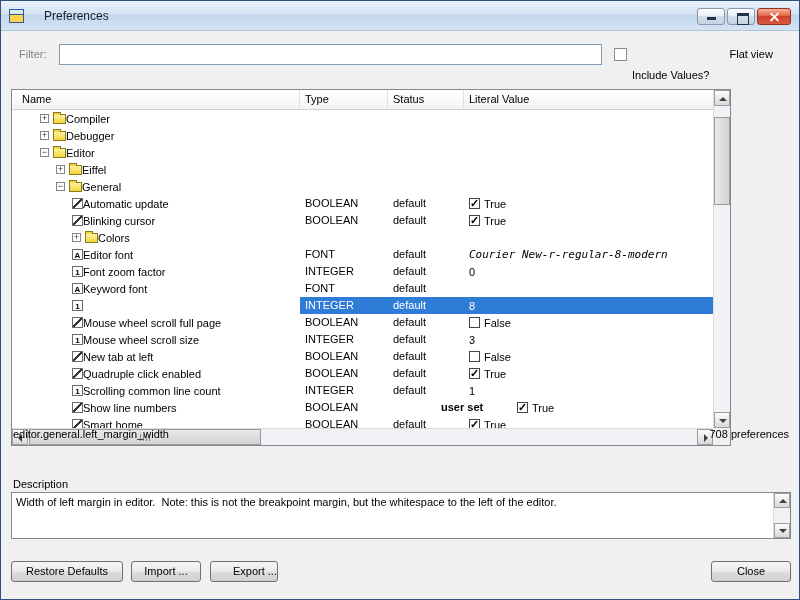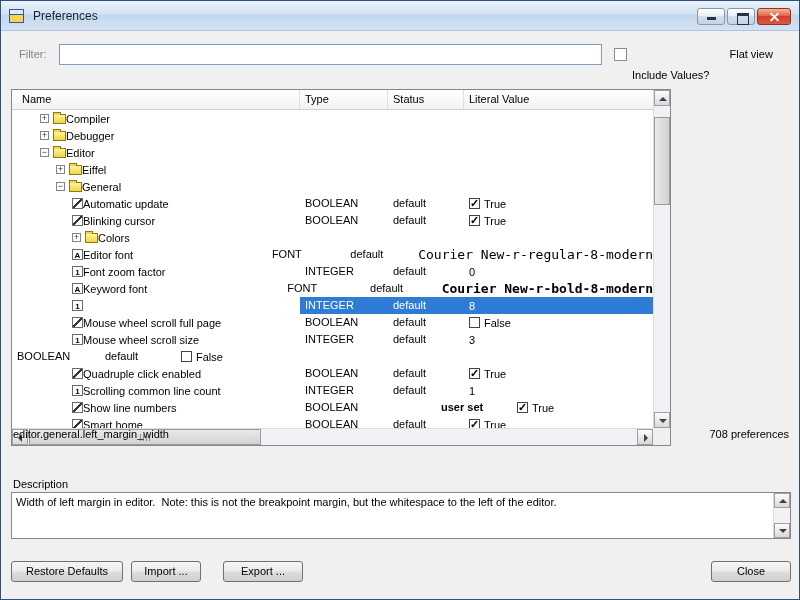--- a/index.html
+++ b/index.html
@@ -10,21 +10,21 @@
             border:1px solid #30507c; overflow:hidden; }
 
   
   .titlebar { position:absolute; left:0; top:0; right:0; height:30px;
     background:linear-gradient(#e9f2fb,#d3e2f2 45%,#c3d7ec 50%,#d4e3f4);
     border-bottom:1px solid #b0c4da; display:flex; align-items:center; }
   .app-icon { width:15px; height:14px; margin-left:8px; position:relative;
     background:#ffd34d; border:1px solid #2a5a9c; }
   .app-icon::before { content:""; position:absolute; left:0; top:0; right:0; height:4px;
     background:#dce9f7; border-bottom:1px solid #2a5a9c; }
-  .title-text { margin-left:9px; font-size:12px; color:#11212f; }
+  .title-text { margin-left:20px; font-size:12px; color:#11212f; }
   .tb-group { position:absolute; right:8px; top:7px; display:flex; gap:2px; }
   .tb-btn { width:28px; height:17px; border:1px solid #8898aa; border-radius:3px;
     background:linear-gradient(#ffffff,#e9eff6 45%,#d4dee9 50%,#c5d3e2); position:relative; }
   .tb-btn.min::after { content:""; position:absolute; left:9px; bottom:4px; width:9px; height:3px; background:#20344b; }
   .tb-btn.max::after { content:""; position:absolute; left:9px; top:4px; width:10px; height:8px;
     border:1px solid #20344b; border-top:3px solid #20344b; background:transparent; }
   .tb-btn.close { width:34px; border:1px solid #93311f;
     background:linear-gradient(#f7b29b,#e2664a 45%,#ce422c 50%,#d95a40); }
   .tb-btn.close::before, .tb-btn.close::after { content:""; position:absolute; left:11px; top:7px;
     width:11px; height:2px; background:#fff; }
@@ -34,21 +34,21 @@
   
   .filter-row { position:absolute; left:0; top:40px; right:0; height:26px; display:flex; align-items:center; }
   .filter-label { margin-left:18px; width:40px; color:#838383; }
   .filter-input { width:543px; height:21px; border:1px solid #7f9db9; background:#fff;
      font-family:"Liberation Sans",sans-serif; font-size:11px; padding:0 3px; outline:none; }
   .inc-check { margin-left:12px; width:13px; height:13px; border:1px solid #8b8b8b; background:#fff; }
   .inc-label { margin-left:5px;margin-top:41px; }
   .flatview { margin-left:20px; font-weight:normal; }
 
   
-  .tree-panel { position:absolute; left:10px; top:88px; width:660px; height:357px;
+  .tree-panel { position:absolute; left:10px; top:88px; width:720px; height:357px;
     border:1px solid #828790; background:#22c55e; }
   .tree-header { position:absolute; left:0; top:0; right:17px; height:20px;
     background:linear-gradient(#ffffff,#f3f3f3); border-bottom:1px solid #d0d0d0;
     display:flex; align-items:center; }
   .th { border-right:1px solid #e0e0e0; height:100%; line-height:19px; overflow:hidden; white-space:nowrap; }
   .th.name { width:288px; padding-left:10px; }
   .th.type { width:88px; padding-left:5px; }
   .th.status { width:76px; padding-left:5px; }
   .th.value { flex:1; padding-left:5px; border-right:none; }
 
@@ -63,21 +63,21 @@
   .icon.folder { height:10px; background:linear-gradient(#fff3a0,#f6d43c); border:1px solid #8a7a1e; margin-top:1px; }
   .icon.folder::before { content:""; position:absolute; left:-1px; top:-3px; width:6px; height:2px;
     background:#f6d43c; border:1px solid #8a7a1e; border-bottom:none; }
   .icon.bool, .icon.int, .icon.font { width:11px; height:11px; background:#fff; border:1px solid #6a6a6a; }
   .icon.bool { background:#fff linear-gradient(135deg, transparent 42%, #333 42%, #333 58%, transparent 58%); }
   .label { flex:1; overflow:hidden; }
   .c-type { width:88px; height:17px; line-height:17px; padding-left:5px; }
   .c-status { width:76px; height:17px; line-height:17px; padding-left:5px; }
   .c-status.bold { font-weight:bold;margin-left:48px; }
   .c-value { flex:1; height:17px; display:flex; align-items:center; padding-left:5px; gap:4px; }
-  .c-value.mono { font-family:"DejaVu Sans Mono", monospace; font-size:13px; }
+  .c-value.mono { font-family:"DejaVu Sans Mono", monospace; font-size:11px;font-style:italic; }
   .c-value.bold { font-weight:bold; }
   .vcheck { width:11px; height:11px; border:1px solid #444; background:#fff; position:relative; flex:none; }
   .vcheck.checked::after { content:"\2713"; position:absolute; left:0px; top:-2px; font-size:11px; font-weight:bold; color:#000; }
   .trow.selected .label,
   .trow.selected .c-type,
   .trow.selected .c-status,
   .trow.selected .c-value { background:#2e7cd6; color:#fff; }
 
   
   .vscroll { position:absolute; top:0; right:0; bottom:17px; width:17px; background:#f2f2f6;
@@ -116,21 +116,21 @@
   .desc-scroll .sb-btn.up::after { top:5px; }
   .desc-scroll .sb-btn.down { top:auto; bottom:0; }
   .desc-scroll .sb-btn.down::after { top:5px; }
 
   
   .btn { position:absolute; top:560px; height:21px; border:1px solid #707070; border-radius:3px;
     background:linear-gradient(#f5f5f5,#ebebeb 48%,#dddddd 52%,#d0d0d0);
     font-family:"Liberation Sans",sans-serif; font-size:11px; text-align:center; line-height:19px; }
   .btn-restore { left:10px; width:112px; }
   .btn-import { left:130px; width:70px; }
-  .btn-export { left:222px; width:80px; }
+  .btn-export { left:209px; width:68px;text-align:right; }
   .btn-close { left:710px; width:80px; }
 </style>
 </head>
 <body>
 
 <div class="window">
 
   <div class="titlebar">
     <div class="app-icon"></div>
     <div class="title-text">Preferences</div>
@@ -271,21 +271,20 @@
           <div class="c-value">0</div>
         </div>
         <div class="trow">
           <div class="c-name">
             <span class="indent" style="width: 60px;"></span>
             <span class="icon font">A</span>
             <span class="label">Keyword font</span>
           </div>
           <div class="c-type">FONT</div>
           <div class="c-status">default</div>
-          <div class="c-value mono bold">Courier New-r-bold-8-modern</div>
         </div>
         <div class="trow selected">
           <div class="c-name">
             <span class="indent" style="width: 60px;"></span>
             <span class="icon int">1</span>
           </div>
           <div class="c-type">INTEGER</div>
           <div class="c-status">default</div>
           <div class="c-value">8</div>
         </div>
@@ -306,20 +305,25 @@
           <div class="c-name">
             <span class="indent" style="width: 60px;"></span>
             <span class="icon int">1</span>
             <span class="label">Mouse wheel scroll size</span>
           </div>
           <div class="c-type">INTEGER</div>
           <div class="c-status">default</div>
           <div class="c-value">3</div>
         </div>
         <div class="trow">
+          <div class="c-name">
+            <span class="indent" style="width: 60px;"></span>
+            <span class="icon bool"></span>
+            <span class="label">New tab at left</span>
+          </div>
           <div class="c-type">BOOLEAN</div>
           <div class="c-status">default</div>
           <div class="c-value">
             <span class="vcheck"></span>
             <span class="vtext">False</span>
           </div>
         </div>
         <div class="trow">
           <div class="c-name">
             <span class="indent" style="width: 60px;"></span>

